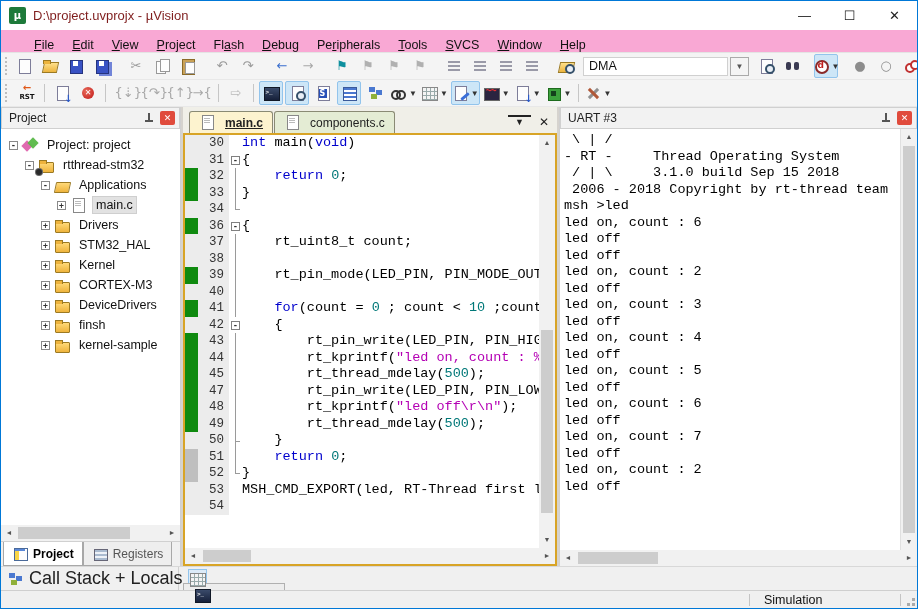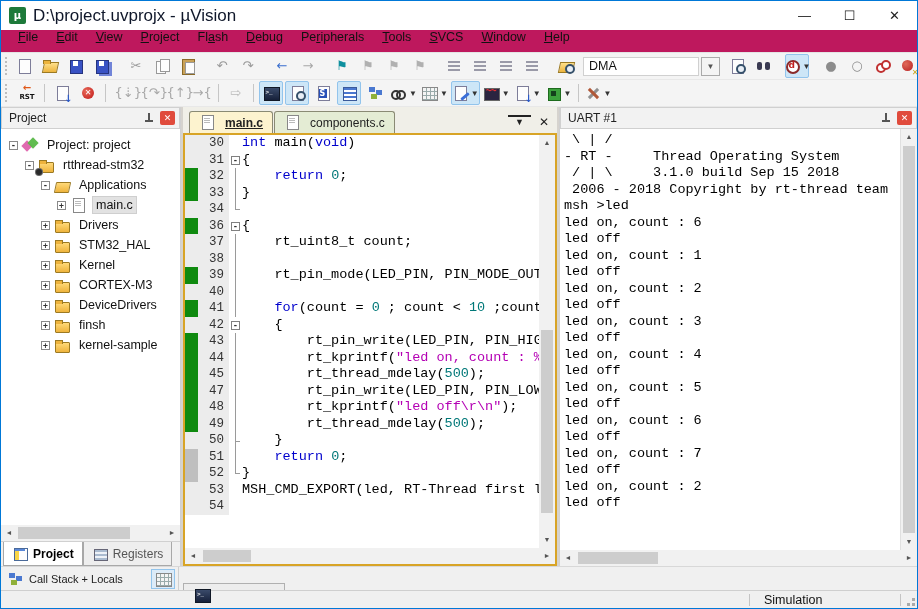--- a/index.html
+++ b/index.html
@@ -2,37 +2,37 @@
 <html><head>
 <meta charset="utf-8">
 <style>
   *{box-sizing:border-box;margin:0;padding:0}
   body{font-family:"Liberation Sans",sans-serif;background:#444;-webkit-font-smoothing:antialiased}
   .win{width:918px;height:609px;border:1px solid #0078d7;background:#f0f0f0;display:flex;flex-direction:column;overflow:hidden}
 
   
   .titlebar{height:29px;background:#fff;display:flex;align-items:center;padding-left:8px;flex:none}
   .appicon{width:17px;height:17px;background:#1d7a3a;border-radius:2px;color:#fff;font:bold 10px/17px "DejaVu Sans",sans-serif;text-align:center;margin-right:7px}
-  .apptitle{font-size:17px;color:#0f172a}
+  .apptitle{font-size:13px;color:#7f1d1d}
   .wincontrols{margin-left:auto;display:flex;height:100%}
   .wbtn{width:45px;text-align:center;font-size:13px;line-height:29px;color:#222}
 
   
-  .menubar{height:23px;background:#be185d;display:flex;align-items:flex-start;padding-left:8px;border-bottom:1px solid #e4e4e4;flex:none}
+  .menubar{height:23px;background:#f9a8d4;display:flex;align-items:flex-end;padding-left:24px;border-bottom:1px solid #e4e4e4;flex:none}
   .mi{font-size:12.5px;color:#111;margin:0 9px;white-space:nowrap}
 
   
   .tb{height:27px;background:#f4f4f4;display:flex;align-items:center;padding-left:2px;flex:none;border-bottom:1px solid #e8e8e8}
   .grip{width:5px;height:18px;border-left:2px dotted #bdbdbd;margin:0 4px 0 2px}
   .tsep{width:1px;height:18px;background:#c6c6c6;margin:0 4px}
   .tbtn{height:24px;min-width:24px;display:flex;align-items:center;justify-content:center;margin:0 1px;border:1px solid transparent;border-radius:2px}
   .tbtn.active{background:#cde6f7;border-color:#92c4ec}
   .dda{font-size:8px;color:#333;margin-left:2px}
   .combo{display:flex;align-items:center;margin:0 4px}
-  .combo input{width:116px;height:19px;border:1px solid #d0d0d0;background:#fff;font:12.5px "Liberation Sans",sans-serif;padding:0 5px;color:#111}
+  .combo input{width:145px;height:19px;border:1px solid #d0d0d0;background:#fff;font:12.5px "Liberation Sans",sans-serif;padding:0 5px;color:#111}
   .combo .cdd{width:19px;height:19px;border:1px solid #aaa;background:#f4f4f4;color:#555;font-size:8px;line-height:17px;text-align:center;margin-left:2px}
 
   
   .ic{position:relative;width:17px;height:16px;display:inline-block;font:13px/16px "DejaVu Sans",sans-serif;text-align:center;flex:none}
   .sh-doc::before,.sh-finddoc::before,.sh-rundoc::before,.sh-serial::before,.sh-sysview::before,.sh-symbolS::before{content:"";position:absolute;left:3px;top:1px;width:10px;height:13px;background:#fdfdfd;border:1px solid #7d7d99}
   .sh-copy::before{content:"";position:absolute;left:2px;top:3px;width:8px;height:11px;background:#fdfdfd;border:1px solid #999}
   .sh-copy::after{content:"";position:absolute;left:6px;top:1px;width:8px;height:11px;background:#fdfdfd;border:1px solid #999}
   .sh-folderop::before,.sh-findfolder::before{content:"";position:absolute;left:1px;top:4px;width:13px;height:9px;background:linear-gradient(#ffe08a,#ecb43e);border:1px solid #9c7a22;transform:skewX(-12deg)}
   .sh-folderop::after{content:"";position:absolute;left:1px;top:2px;width:6px;height:3px;background:#ecb43e;border:1px solid #9c7a22;border-bottom:none}
   .sh-floppy::before,.sh-floppy2::before{content:"";position:absolute;left:2px;top:2px;width:11px;height:12px;background:#3952c4;border:1px solid #25337e}
@@ -149,21 +149,21 @@
 
   
   .uart{flex:1;display:flex;flex-direction:column;min-width:0;background:#fff;border-left:1px solid #d0d0d0}
   .ubody{flex:1;display:flex;min-height:0}
   .ulines{flex:1;overflow:hidden;padding:3px 0 0 4px;border-right:1px solid #e0e0e0}
   .uline{font:13.5px/16.5px "Liberation Mono",monospace;color:#000;white-space:pre}
 
   
   .dockrow{height:24px;background:#f0f0f0;display:flex;align-items:center;flex:none;border-top:1px solid #d8d8d8}
   .csbar{width:178px;height:100%;display:flex;align-items:center;gap:5px;padding:0 3px 0 6px;background:#f0f0f0;border-right:1px solid #d0d0d0;flex:none}
-  .cslabel{font-size:11px;color:#222;flex:1;white-space:nowrap}
+  .cslabel{font-size:18px;color:#222;flex:1;white-space:nowrap}
   .csmem{width:24px;height:20px;border:1px solid #92c4ec;background:#dcebf8;display:flex;align-items:center;justify-content:center}
   .cmdtab{height:21px;display:flex;align-items:flex-end;gap:5px;padding:0 10px;margin-left:4px;font-size:12.5px;color:#555;border:1px solid #b0b0b0;background:#ededed;align-self:flex-start;margin-top:16px}
 
   
   .statusbar{height:18px;background:#f0f0f0;border-top:1px solid #cfcfcf;display:flex;align-items:center;flex:none}
   .ssep{width:1px;height:12px;background:#c4c4c4}
   .smode{width:150px;padding-left:14px;font-size:12.5px;color:#111}
   .sgrip{width:16px;height:100%;position:relative}
   .sgrip::before{content:"";position:absolute;right:2px;bottom:2px;width:3px;height:3px;background:#aaa;box-shadow:-5px 0 0 #aaa,0 -5px 0 #aaa}
 </style>
@@ -515,34 +515,33 @@
             </span>
           <span class="sarr">►</span>
         </div>
       </div>
     </div>
 
     <div class="vsplit"></div>
 
     <div class="uart">
       <div class="phead">
-        <span class="ptitle">UART #1</span>
+        <span class="ptitle">UART #3</span>
         <span class="pin"></span>
         <span class="hclose">✕</span>
       </div>
       <div class="ubody">
         <div class="ulines">
             <div class="uline"> \ | /</div>
             <div class="uline">- RT -     Thread Operating System</div>
             <div class="uline"> / | \     3.1.0 build Sep 15 2018</div>
             <div class="uline"> 2006 - 2018 Copyright by rt-thread team</div>
             <div class="uline">msh &gt;led</div>
             <div class="uline">led on, count : 6</div>
             <div class="uline">led off</div>
-            <div class="uline">led on, count : 1</div>
             <div class="uline">led off</div>
             <div class="uline">led on, count : 2</div>
             <div class="uline">led off</div>
             <div class="uline">led on, count : 3</div>
             <div class="uline">led off</div>
             <div class="uline">led on, count : 4</div>
             <div class="uline">led off</div>
             <div class="uline">led on, count : 5</div>
             <div class="uline">led off</div>
             <div class="uline">led on, count : 6</div>

